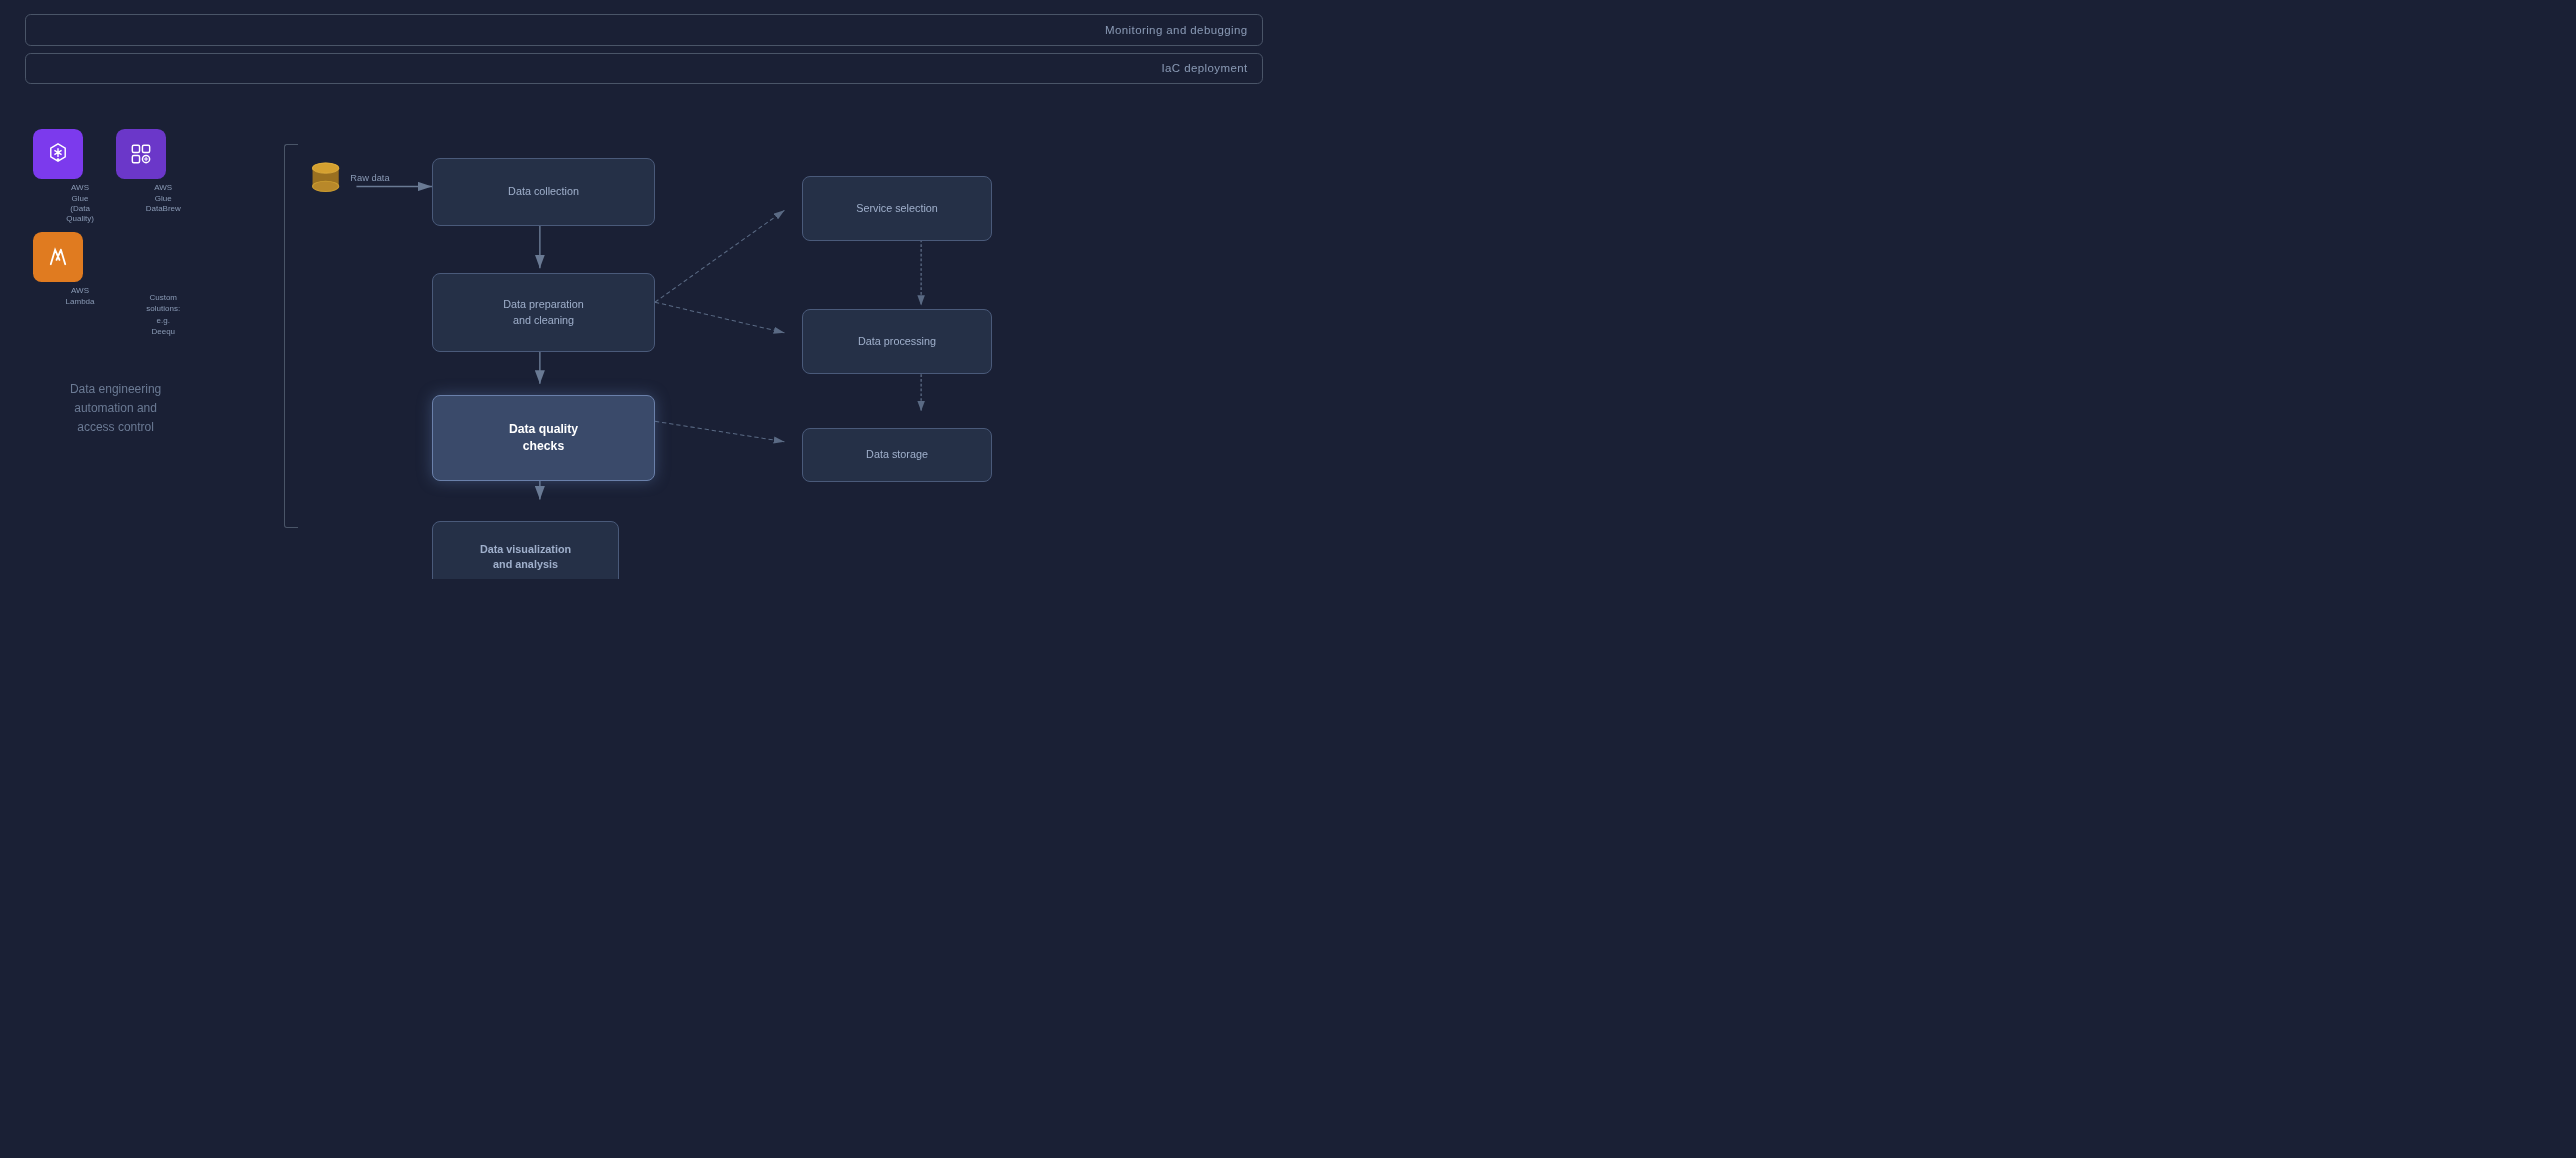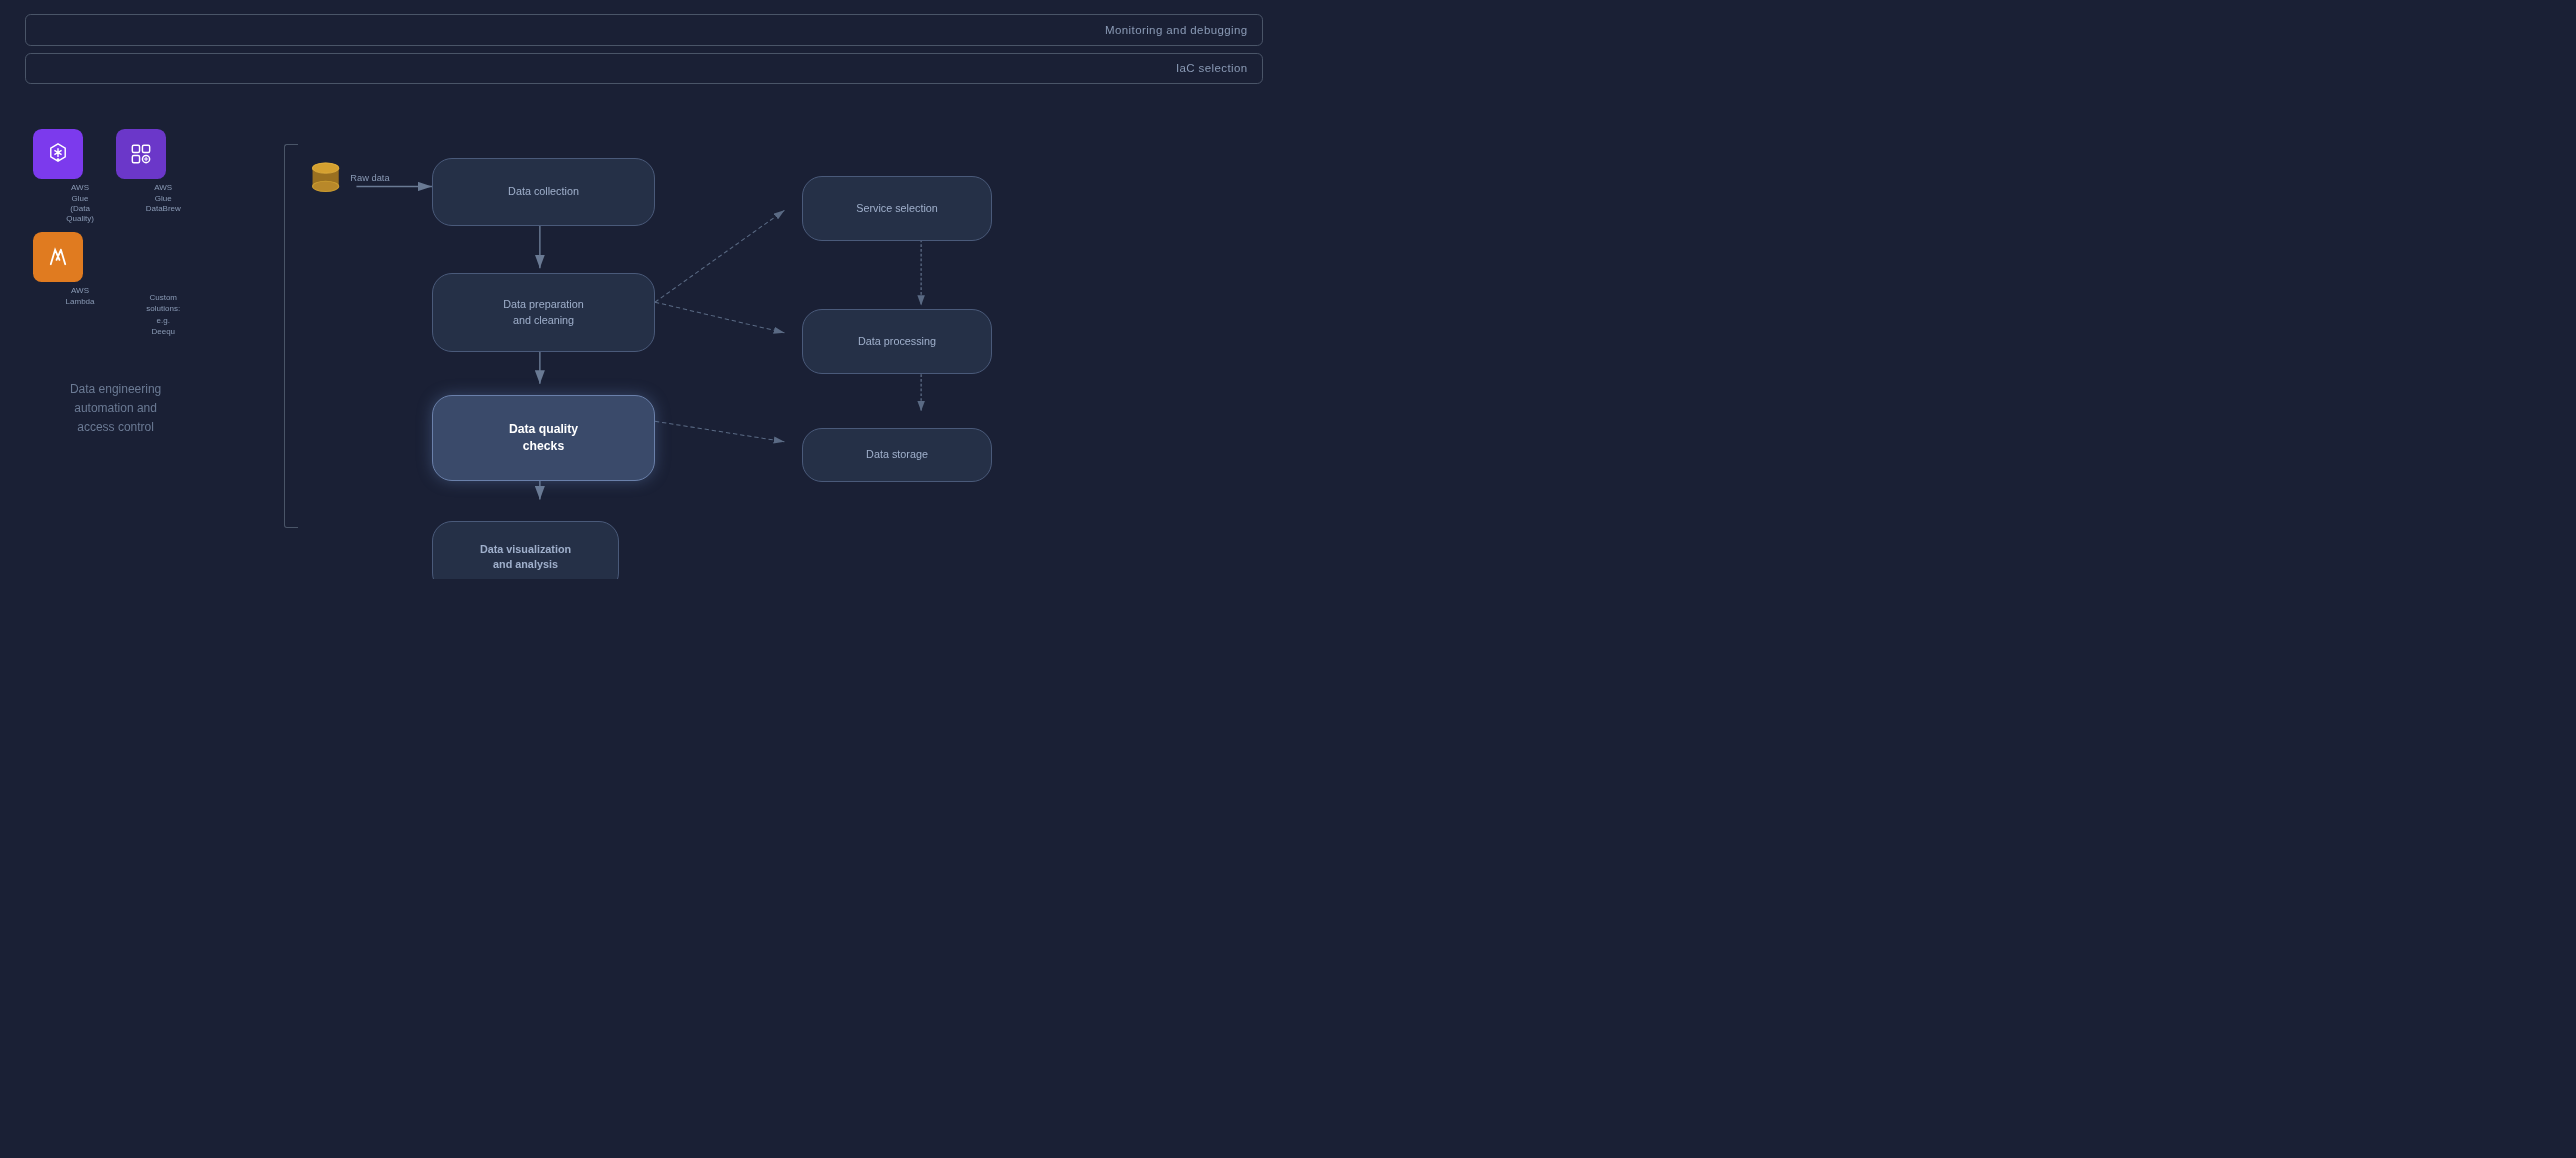--- a/index.html
+++ b/index.html
@@ -118,21 +118,21 @@
 
     .raw-data-label {
       color: #8a9ab5;
       font-size: 9.3px;
     }
 
     
     .flow-box {
       position: absolute;
       border: 1.1px solid #4a5a7a;
-      border-radius: 20px;
+      border-radius: 8px;
       background: #253047;
       display: flex;
       align-items: center;
       justify-content: center;
       text-align: center;
       color: #a0b0cc;
       font-size: 10.8px;
       line-height: 1.4;
     }
 
@@ -163,21 +163,21 @@
 </head>
 <body>
 
 <div>
 
   <div class="top-bar">
     <div class="top-banner">
       <span>Monitoring and debugging</span>
     </div>
     <div class="top-banner">
-      <span>IaC selection</span>
+      <span>IaC deployment</span>
     </div>
   </div>
 
   <div class="left-panel">
     <div class="icon-grid">
 
       <div class="icon-item">
         <div class="icon-box purple">
           <svg width="26" height="26" viewBox="0 0 36 36" fill="white">
             <path d="M18 4 L28 10 L28 22 L18 28 L8 22 L8 10 Z" fill="none" stroke="white" stroke-width="2"></path>

